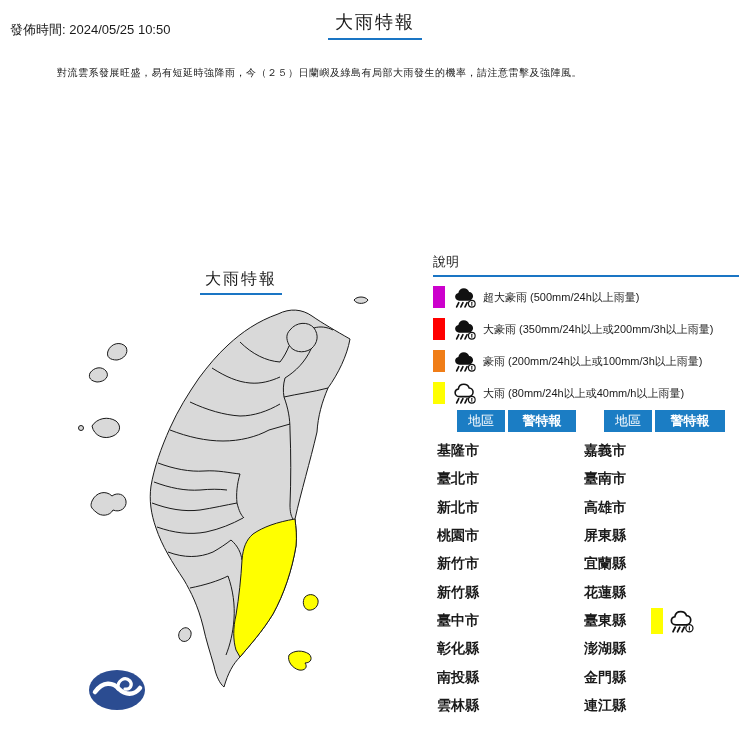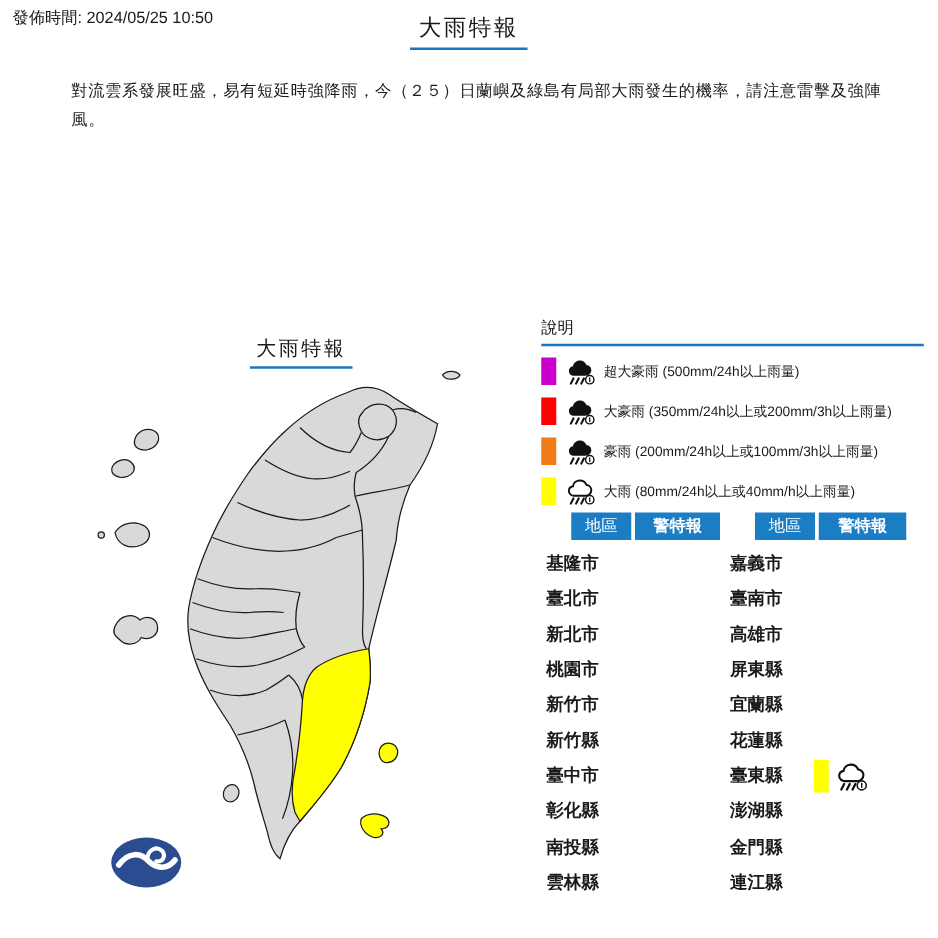--- a/index.html
+++ b/index.html
@@ -1,23 +1,23 @@
 <!DOCTYPE html>
 <html style="--rule-blue: #1a75c4; --header-blue: #1b7dc4; --warn-yellow: #ffff00; --map-gray: #d9d9d9; --map-border: #1a1a1a; --logo-navy: #2b4c91;"><head>
 <meta charset="utf-8">
 <style>
   html,body{margin:0;padding:0;overflow:hidden;}
   body{width:750px;height:750px;position:relative;background:#fff;
        font-family:"Liberation Sans","DejaVu Sans",sans-serif;color:#1a1a1a;}
   .abs{position:absolute;}
 
-  #publish-time{left:10px;top:5px;font-size:13px;}
+  #publish-time{left:10px;top:21px;font-size:13px;}
   #top-title{left:50%;top:10px;transform:translateX(-50%);font-size:18px;letter-spacing:2px;
              padding:0 7px 4px;border-bottom:2px solid var(--rule-blue);white-space:nowrap;}
-  #advisory{left:57px;top:61px;width:650px;font-size:13px;line-height:23px;letter-spacing:.5px;}
+  #advisory{left:57px;top:61px;width:650px;font-size:10px;line-height:23px;letter-spacing:.5px;}
 
   #map-svg{left:60px;top:250px;}
   #map-title{left:200px;top:269px;font-size:16px;letter-spacing:2px;padding:0 5px 3px;
              border-bottom:2px solid var(--rule-blue);white-space:nowrap;}
   .county{fill:var(--map-gray);stroke:var(--map-border);stroke-width:1;}
   .warn-region{fill:var(--warn-yellow);stroke:var(--map-border);stroke-width:1;}
   .cline{fill:none;stroke:var(--map-border);stroke-width:1;}
 
   #legend{left:433px;top:253px;width:306px;}
   #legend-heading{font-size:13px;margin-bottom:4px;}

